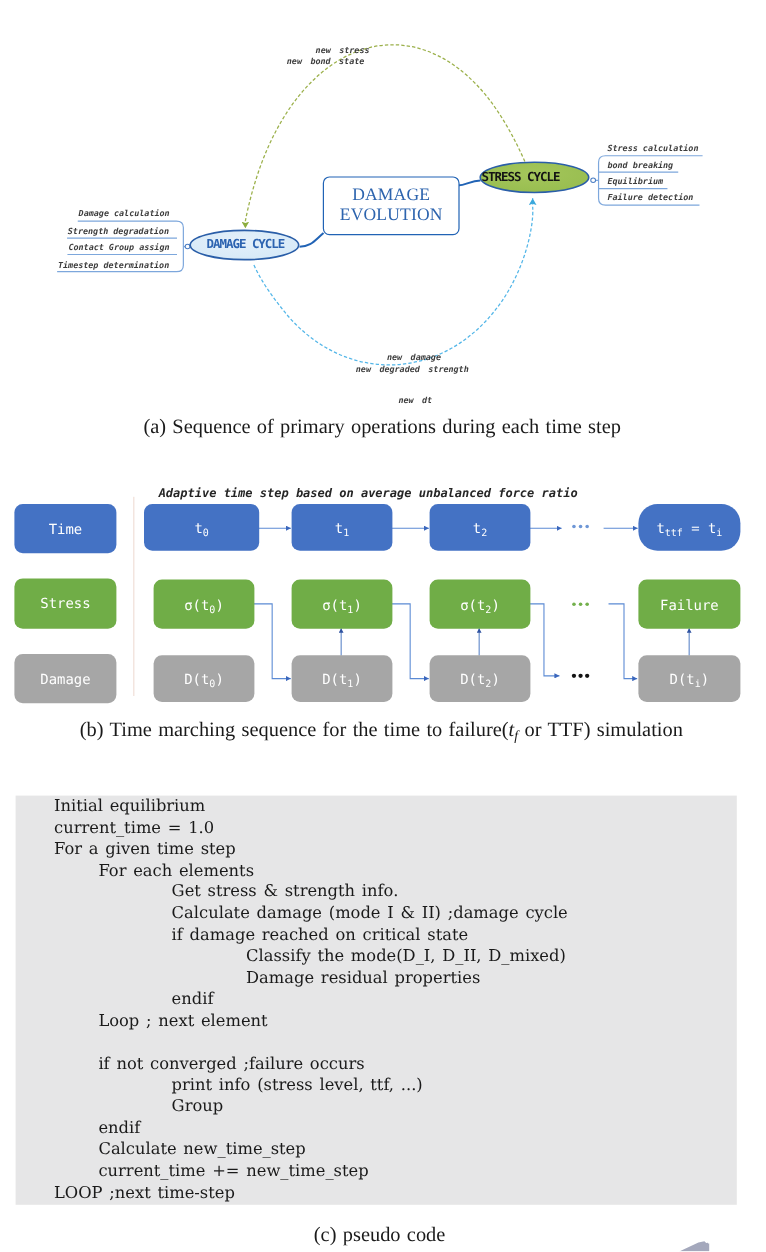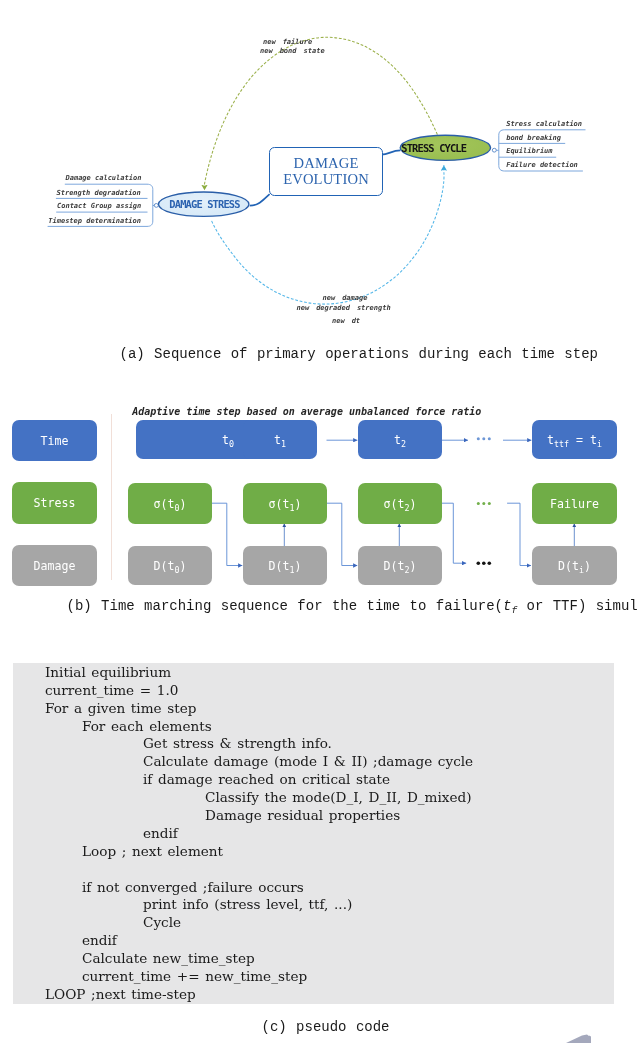--- a/index.html
+++ b/index.html
@@ -11,21 +11,21 @@
   
   #fig-a{position:absolute;left:0;top:0;width:638px;height:340px;}
   .hand{font-family:"DejaVu Sans Mono",monospace;font-style:italic;font-weight:700;
         font-size:7px;color:#3c3c3c;letter-spacing:0;white-space:nowrap;}
   .hand.wide{word-spacing:2.8px;}
   .mm-label{position:absolute;white-space:nowrap;}
   .center-box{position:absolute;border:1.8px solid #2163B5;border-radius:5.5px;
         background:#ffffff;display:flex;align-items:center;justify-content:center;}
   .center-box .t{font-family:"Liberation Serif",serif;color:#2D64AE;
         font-size:14.6px;line-height:16.4px;text-align:center;letter-spacing:0.15px;}
-  .cap{position:absolute;font-family:Liberation Mono, monospace;font-size:14px;
+  .cap{position:absolute;font-family:Liberation Serif, serif;font-size:17px;
        word-spacing:1px;color:#1a1a1a;white-space:nowrap;}
   .cap sub{font-size:0.68em;line-height:0;vertical-align:-0.35em;}
 
   
   #fig-b{position:absolute;left:0;top:390px;width:638px;height:215px;}
   .bx{position:absolute;border-radius:7px;display:flex;align-items:center;
       justify-content:center;color:#ffffff;
       font-family:"DejaVu Sans Mono",monospace;font-size:11.6px;}
   .bx.blue{background:#4472C4;}
   .bx.green{background:#70AD47;}
@@ -90,40 +90,40 @@
     <ellipse cx="203.7" cy="204.2" rx="45.2" ry="12.2" fill="url(#gDam)" stroke="#2A5EA8" stroke-width="1.35"></ellipse>
     <ellipse cx="445.4" cy="147.8" rx="45.2" ry="12.6" fill="url(#gStr)" stroke="#2A5EA8" stroke-width="1.35"></ellipse>
   </svg>
 
   <div class="center-box" style="left:269px;top:146.5px;width:112px;height:47px;">
     <div class="t"><span>DAMAGE</span><br><span>EVOLUTION</span></div>
   </div>
 
   <div class="abs" style="left:159.5px;top:197.9px;width:90px;text-align:center;
               font-family:'DejaVu Sans Mono',monospace;font-weight:700;font-size:10.4px;
-              color:#2C63B0;letter-spacing:-0.85px;">DAMAGE  STRESS</div>
+              color:#2C63B0;letter-spacing:-0.85px;">DAMAGE  CYCLE</div>
   <div class="abs" style="left:401.3px;top:141.5px;width:108px;text-align:left;
               font-family:'DejaVu Sans Mono',monospace;font-weight:700;font-size:10.4px;
               color:#141414;letter-spacing:-0.85px;">STRESS  CYCLE</div>
 
   <div class="hand mm-label" style="left:65.5px;top:174.4px;">Damage calculation</div>
   <div class="hand mm-label" style="left:56.5px;top:188.6px;">Strength degradation</div>
   <div class="hand mm-label" style="left:57px;top:202.3px;">Contact Group assign</div>
   <div class="hand mm-label" style="left:48.3px;top:216.5px;">Timestep determination</div>
 
   <div class="hand mm-label" style="left:506.2px;top:120.0px;">Stress calculation</div>
   <div class="hand mm-label" style="left:506.2px;top:133.6px;">bond breaking</div>
   <div class="hand mm-label" style="left:506.2px;top:147.4px;">Equilibrium</div>
   <div class="hand mm-label" style="left:506.2px;top:161.2px;">Failure detection</div>
 
-  <div class="hand mm-label wide" style="left:263px;top:37.8px;">new failure</div>
-  <div class="hand mm-label wide" style="left:260px;top:47.4px;">new bond state</div>
+  <div class="hand mm-label wide" style="left:263px;top:37.8px;">new stress</div>
+  <div class="hand mm-label wide" style="left:239px;top:47.4px;">new bond state</div>
   <div class="hand mm-label wide" style="left:322.5px;top:294px;">new damage</div>
   <div class="hand mm-label wide" style="left:296.5px;top:303.5px;">new degraded strength</div>
-  <div class="hand mm-label wide" style="left:332px;top:317px;text-align:right;">new dt</div>
+  <div class="hand mm-label wide" style="left:332px;top:330px;text-align:right;">new dt</div>
 
   <div class="cap" style="left:119.5px;top:346px;">(a) Sequence of primary operations during each time step</div>
 </div>
 
 <div id="fig-b">
   <div class="bhdr" style="left:132.2px;top:16.2px;">Adaptive time step based on average unbalanced force ratio</div>
 
   <div class="abs" style="left:111px;top:24px;width:1.2px;height:166px;background:#F1DFD8;"></div>
 
   <svg class="abs" width="638" height="215" style="left:0;top:0;overflow:visible;">
@@ -171,30 +171,30 @@
           <circle cx="483.8" cy="173.2" r="1.8"></circle>
           <circle cx="489.3" cy="173.2" r="1.8"></circle>
         </g>
     </g>
   </svg>
 
   <div class="bx blue" style="left:12px;top:30px;width:85px;height:41px;">Time</div>
   <div class="bx green" style="left:12px;top:92px;width:85px;height:42px;">Stress</div>
   <div class="bx gray" style="left:12px;top:155px;width:85px;height:41px;">Damage</div>
 
-  <div class="bx blue" style="left:136px;top:30px;width:96px;height:39px;padding-left:44px;">
+  <div class="bx blue" style="left:120px;top:30px;width:96px;height:39px;">
       <span><span>t</span><sub>0</sub></span>
     </div>
-  <div class="bx blue" style="left:243px;top:30px;width:74px;height:39px;">
+  <div class="bx blue" style="left:243px;top:30px;width:84px;height:39px;">
       <span><span>t</span><sub>1</sub></span>
     </div>
   <div class="bx blue" style="left:358px;top:30px;width:84px;height:39px;">
       <span><span>t</span><sub>2</sub></span>
     </div>
-  <div class="bx blue" style="left:532px;top:30px;width:85px;height:39px;">
+  <div class="bx blue" style="left:532px;top:30px;width:85px;height:39px;border-radius:16px;">
       <span><span>t</span><sub>ttf</sub><span> = t</span><sub>i</sub></span>
     </div>
 
   <div class="bx green" style="left:128px;top:93px;width:84px;height:41px;">
       <span><span>σ(t</span><sub>0</sub><span>)</span></span>
     </div>
   <div class="bx green" style="left:243px;top:93px;width:84px;height:41px;">
       <span><span>σ(t</span><sub>1</sub><span>)</span></span>
     </div>
   <div class="bx green" style="left:358px;top:93px;width:84px;height:41px;">
@@ -225,21 +225,21 @@
   <div class="code" style="left:69px;top:54.5px;">For each elements</div>
   <div class="code" style="left:130px;top:72.4px;">Get stress &amp; strength info.</div>
   <div class="code" style="left:130px;top:90.3px;">Calculate damage (mode I &amp; II) ;damage cycle</div>
   <div class="code" style="left:130px;top:108.2px;">if damage reached on critical state</div>
   <div class="code" style="left:192px;top:126.1px;">Classify the mode(D_I, D_II, D_mixed)</div>
   <div class="code" style="left:192px;top:143.9px;">Damage residual properties</div>
   <div class="code" style="left:130px;top:161.8px;">endif</div>
   <div class="code" style="left:69px;top:179.7px;">Loop ; next element</div>
   <div class="code" style="left:69px;top:215.5px;">if not converged ;failure occurs</div>
   <div class="code" style="left:130px;top:233.3px;">print info (stress level, ttf, ...)</div>
-  <div class="code" style="left:130px;top:251.2px;">Cycle</div>
+  <div class="code" style="left:130px;top:251.2px;">Group</div>
   <div class="code" style="left:69px;top:269.1px;">endif</div>
   <div class="code" style="left:69px;top:287.0px;">Calculate new_time_step</div>
   <div class="code" style="left:69px;top:304.9px;">current_time += new_time_step</div>
   <div class="code" style="left:32px;top:322.7px;">LOOP ;next time-step</div>
 </div>
 <div class="cap" style="left:261.5px;top:1019px;">(c) pseudo code</div>
 
 <svg class="abs" width="50" height="18" style="left:560px;top:1025px;overflow:hidden;">
   <path d="M6,18 L22,10.5 L27,9.4 L28.5,10.8 L30,10.7 L30,11.2 L31,11.2 L31,18 Z" fill="#A4A8BC"></path>
 </svg>

